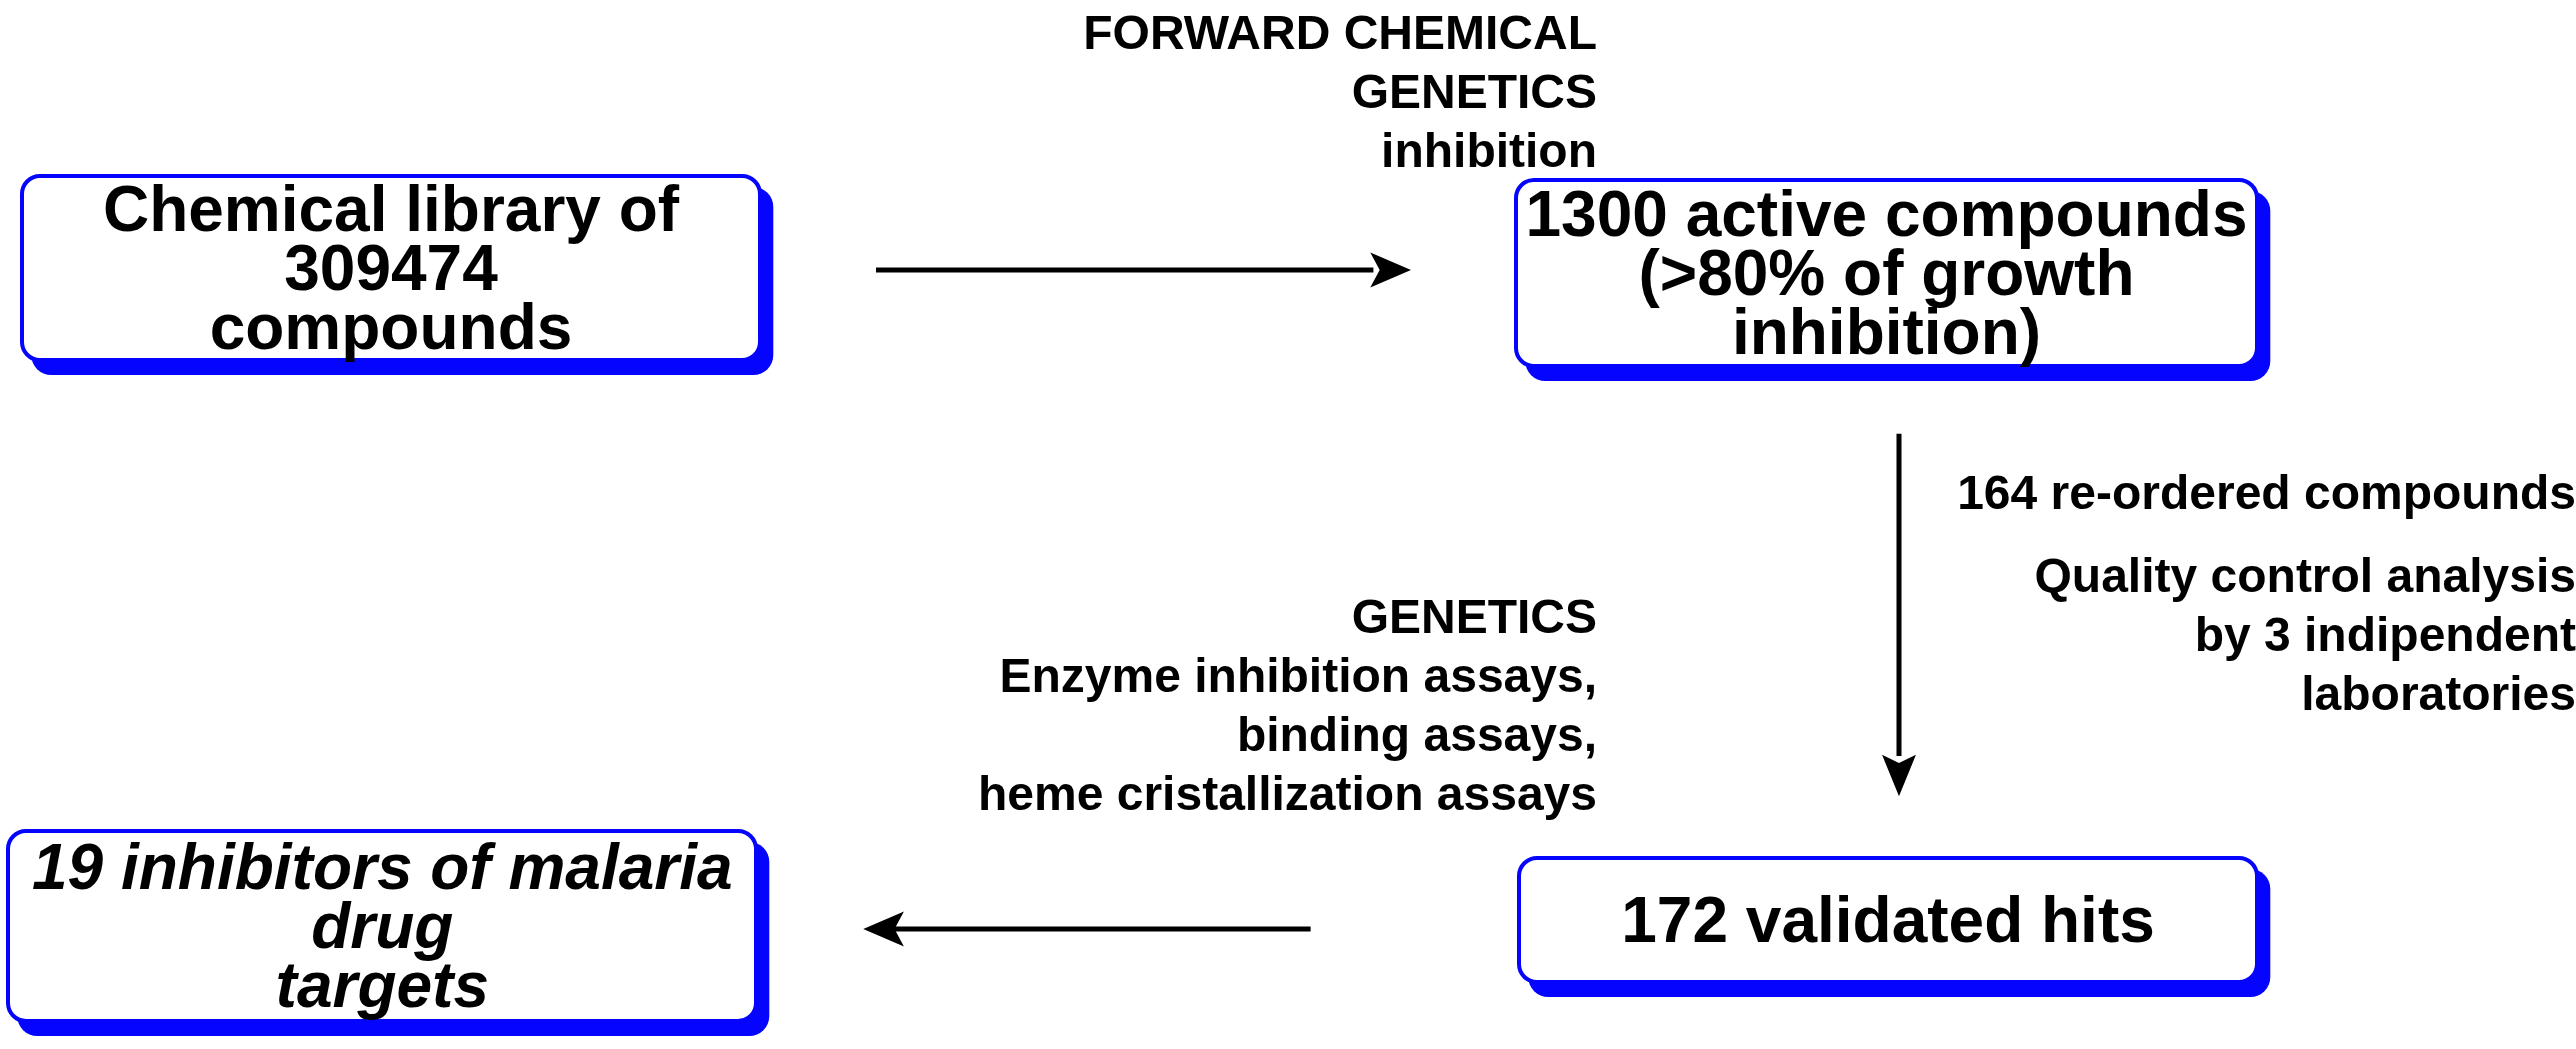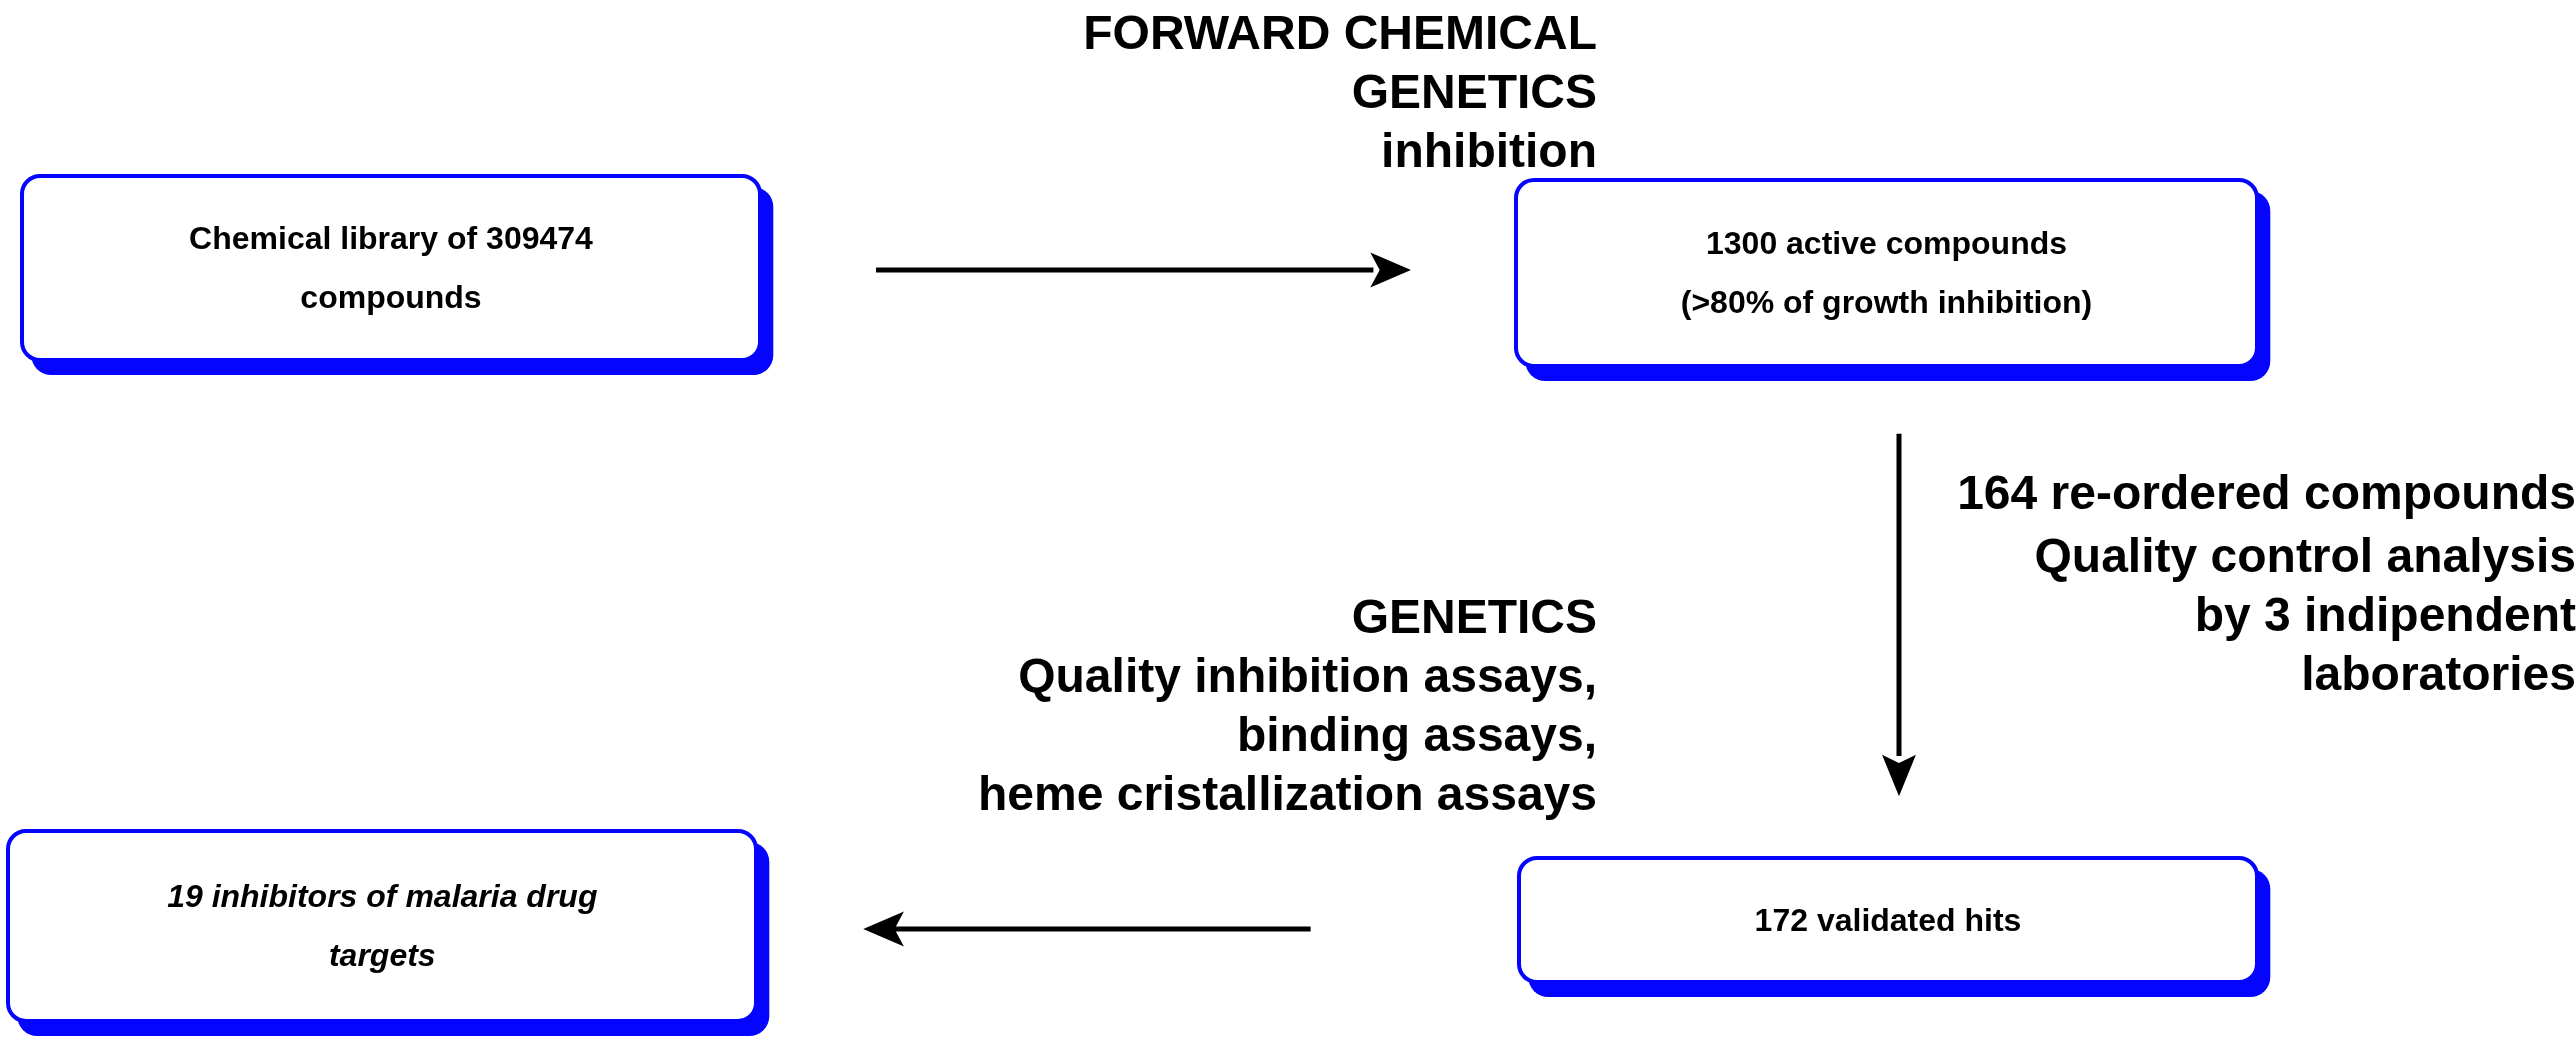--- a/index.html
+++ b/index.html
@@ -25,37 +25,37 @@
     box-sizing: border-box;
     background: #ffffff;
     border: 4.4px solid #0404ff;
     border-radius: 20px;
     box-shadow: 11.3px 13px 0 0 #0404ff;
     display: flex;
     flex-direction: column;
     align-items: center;
     justify-content: center;
     text-align: center;
-    font-size: 32px;
+    font-size: 64px;
     line-height: 59px;
   }
   .box-tl { left: 20px;   top: 174px;  width: 742px; height: 188px; }
   .box-tr { left: 1514px; top: 178px;  width: 745px; height: 190px; }
   .box-bl { left: 6.3px;   top: 829px; width: 752px; height: 194px; font-style: italic; }
   .box-br { left: 1517px; top: 856px; width: 742px; height: 128px; align-items: center; }
   .annotation {
     position: absolute;
     text-align: right;
     font-size: 48px;
     line-height: 59px;
     white-space: nowrap;
   }
   .ann-forward { left: 720px; top: 2.5px;    width: 877px; }
   .ann-qc      { left: 1879px; top: 463px;  width: 697px; }
-  .ann-qc .qc-lines { margin-top: 4px; }
+  .ann-qc .qc-lines { margin-top: 24px; }
   .ann-reverse { left: 720px; top: 587px;  width: 877px; }
   .arrow {
     position: absolute;
   }
   .arrow svg { display: block; }
   .arrow-right { left: 871px; top: 248px; }
   .arrow-down  { left: 1875px; top: 430px; }
   .arrow-left  { left: 857px; top: 907px; }
 </style>
 </head>
@@ -97,21 +97,21 @@
     <div>164 re-ordered compounds</div>
     <div class="qc-lines">
       <div>Quality control analysis</div>
       <div>by 3 indipendent</div>
       <div>laboratories</div>
     </div>
   </div>
 
   <div class="annotation ann-reverse">
     <div>GENETICS</div>
-    <div>Quality inhibition assays,</div>
+    <div>Enzyme inhibition assays,</div>
     <div>binding assays,</div>
     <div>heme cristallization assays</div>
   </div>
 
   <div class="arrow arrow-left">
     <svg width="463" height="44" viewBox="0 0 740 70" xmlns="http://www.w3.org/2000/svg">
       <line x1="58" y1="35" x2="725" y2="35" stroke="#000000" stroke-width="8"></line>
       <polygon points="10,35 75,7 60,35 75,63" fill="#000000"></polygon>
     </svg>
   </div>

